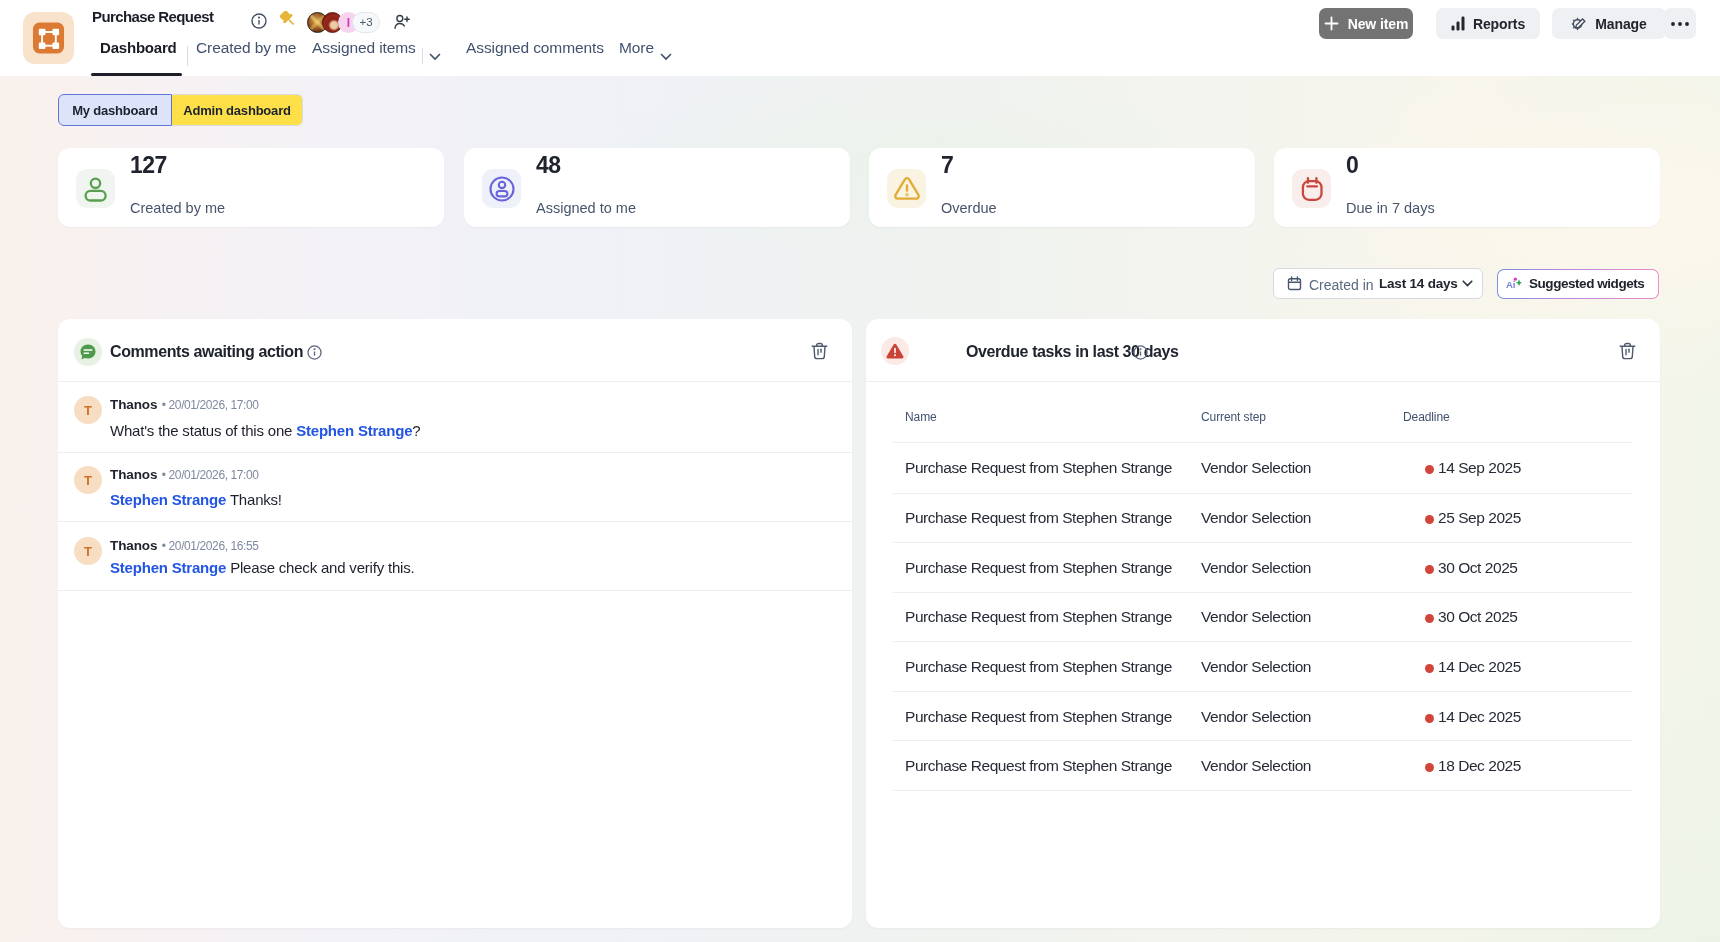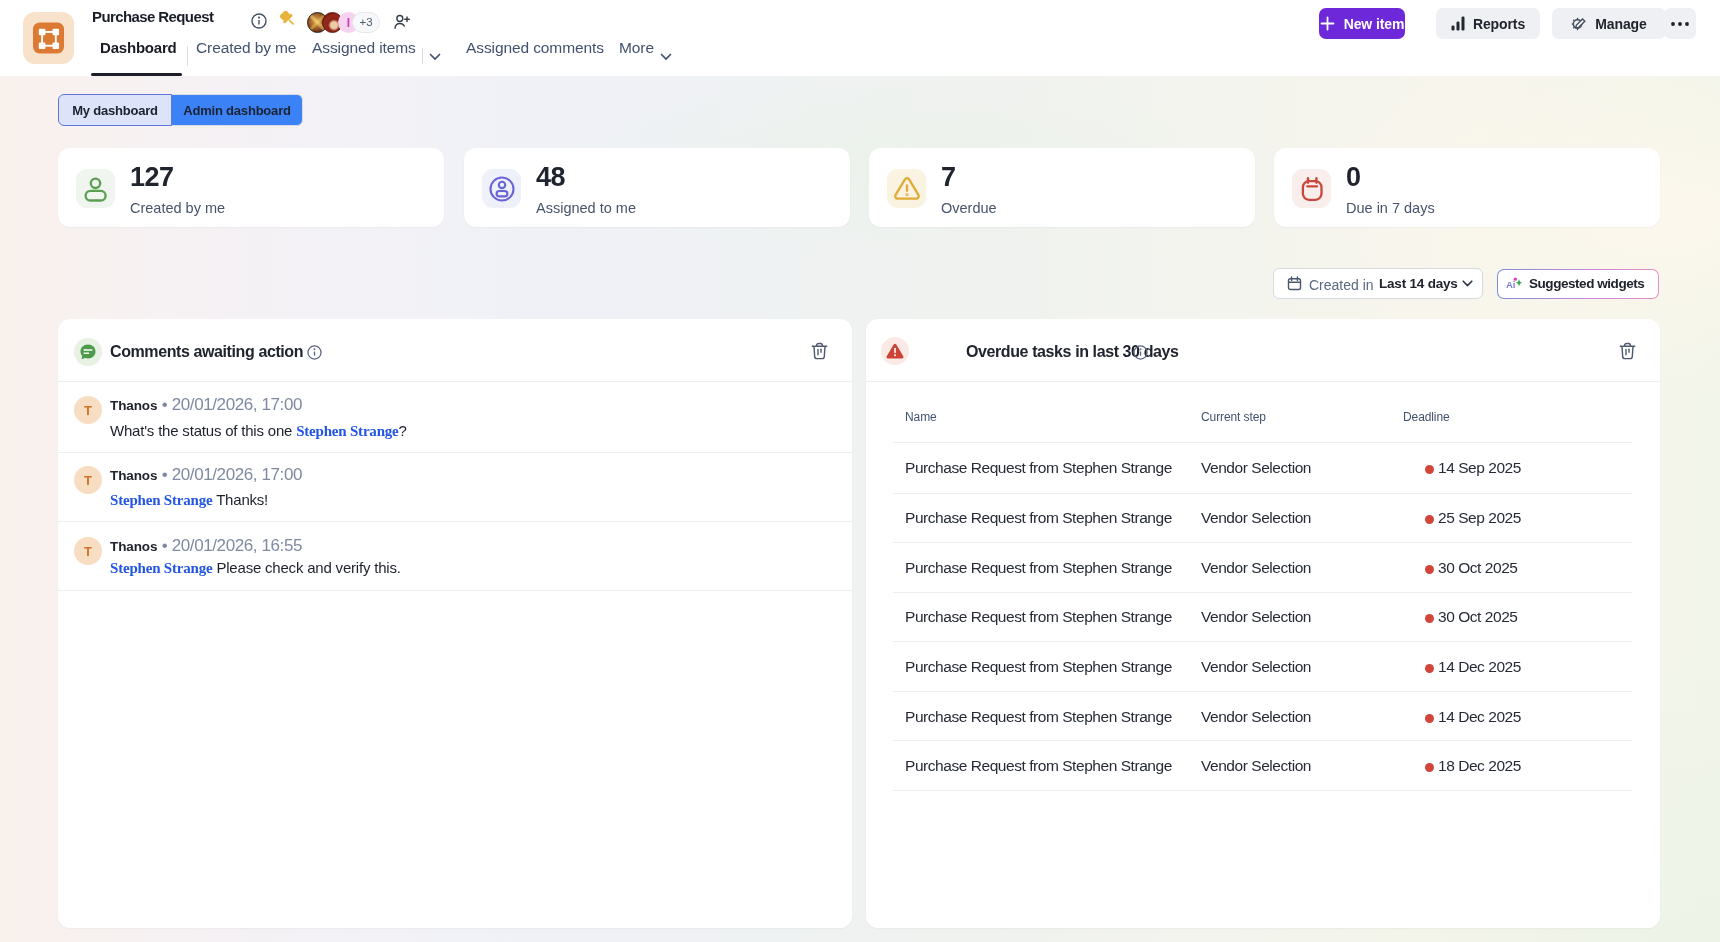--- a/index.html
+++ b/index.html
@@ -13,49 +13,49 @@
 #bg::before { content:''; position:absolute; left:550px; top:0; width:700px; height:180px; background:radial-gradient(closest-side, rgba(230,242,227,0.4), rgba(228,242,224,0)); }
 
 #logo { left:23px; top:12px; width:51px; height:52px; border-radius:12px; background:#f8e2cc; }
 #h-title { left:92px; top:8px; font-size:15px; font-weight:bold; letter-spacing:-0.6px; color:#1a1e28; }
 .tab { top:39px; font-size:15.5px; color:#42526e; letter-spacing:-0.1px; }
 #tab-dash { left:100px; color:#191c24; font-weight:bold; letter-spacing:-0.2px; font-size:15px;}
 #tab-underline { left:91px; top:73px; width:91px; height:3px; background:#1c1f27; border-radius:2px; }
 .tabsep { top:46px; width:1px; height:20px; background:#d9dce2; }
 
 .btn { top:8px; height:31px; border-radius:7px; display:flex; align-items:center; justify-content:center; font-size:14px; font-weight:bold; letter-spacing:-0.1px; color:#21252e; background:#eff0f3; }
-#btn-new { left:1319px; width:86px; background:#6d28d9; color:#fff; }
+#btn-new { left:1319px; width:94px; background:#737373; color:#fff; }
 #btn-reports { left:1436px; width:104px; }
 #btn-manage { left:1552px; width:114px; }
 #btn-more { left:1664px; width:32px; }
 
 .seg { top:94px; height:32px; display:flex; align-items:center; justify-content:center; font-size:13px; font-weight:bold; letter-spacing:-0.2px; color:#1c2230; border-radius:6px; }
 #seg1 { left:58px; width:114px; background:#dde3f8; border:1px solid #6076d9; z-index:2; border-radius:6px 0 0 6px;}
-#seg2 { left:171px; width:132px; background:#3b82f6; border:1px solid #d8dbe2; border-radius:0 6px 6px 0; }
+#seg2 { left:171px; width:132px; background:#fde047; border:1px solid #d8dbe2; border-radius:0 6px 6px 0; }
 
 .card { top:148px; width:386px; height:79px; background:#fff; border-radius:12px; box-shadow:0 1px 2px rgba(20,30,50,0.04); }
 .cicon { position:absolute; left:18px; top:21px; width:39px; height:39px; border-radius:11px; display:flex; align-items:center; justify-content:center; }
-.cnum { position:absolute; left:72px; top:165px; font-size:27px; font-weight:bold; letter-spacing:-0.5px; color:#20242e; line-height:25px; }
+.cnum { position:absolute; left:72px; top:153px; font-size:23px; font-weight:bold; letter-spacing:-0.5px; color:#20242e; line-height:25px; }
 .clabel { position:absolute; left:72px; top:201px; font-size:14.5px; color:#47546b; line-height:15px; }
 
 #fil1 { left:1273px; top:268px; width:210px; height:31px; background:#fff; border:1px solid #d6d9e0; border-radius:6px; }
 #fil2 { left:1497px; top:269px; width:162px; height:30px; background:#fff; border:1.5px solid transparent; border-radius:7px;
   background-image:linear-gradient(#fff,#fff),linear-gradient(90deg,#7d8ce0,#c487d8,#e88fc6); background-origin:border-box; background-clip:padding-box,border-box; }
 
 .panel { top:319px; width:794px; height:609px; background:#fff; border-radius:12px; box-shadow:0 1px 2px rgba(20,30,50,0.04); }
 #panelL { left:58px; }
 #panelR { left:866px; }
 .ptitle { font-size:16px; font-weight:bold; letter-spacing:-0.4px; color:#20242e; }
 .hdiv { height:1px; background:#eceef1; }
 
 .avatar { width:28px; height:28px; border-radius:50%; background:#f7ddc2; color:#d0722a; font-size:13px; font-weight:bold; display:flex; align-items:center; justify-content:center; }
 .cname { font-size:13.5px; font-weight:bold; color:#20242e; letter-spacing:-0.1px;}
-.ctime { font-size:17px; color:#7e8aa0; letter-spacing:-0.4px;}
+.ctime { font-size:12px; color:#7e8aa0; letter-spacing:-0.4px;}
 .cmsg { font-size:15px; color:#1d212b; letter-spacing:-0.2px; }
-.cmsg b { color:#2255e4; font-weight:bold;font-family:Liberation Serif, serif; }
+.cmsg b { color:#2255e4; font-weight:bold; }
 
 .th { top:409.5px; font-size:12px; font-weight:normal; color:#42526e; letter-spacing:-0.1px;text-align:right; }
 .td { font-size:15.5px; color:#262b36; letter-spacing:-0.45px; }
 .dot { width:9px; height:9px; border-radius:50%; background:#d2453a; }
 </style>
 </head>
 <body>
 <div class="abs" id="bg"></div>
 
 <div class="abs" id="logo">

